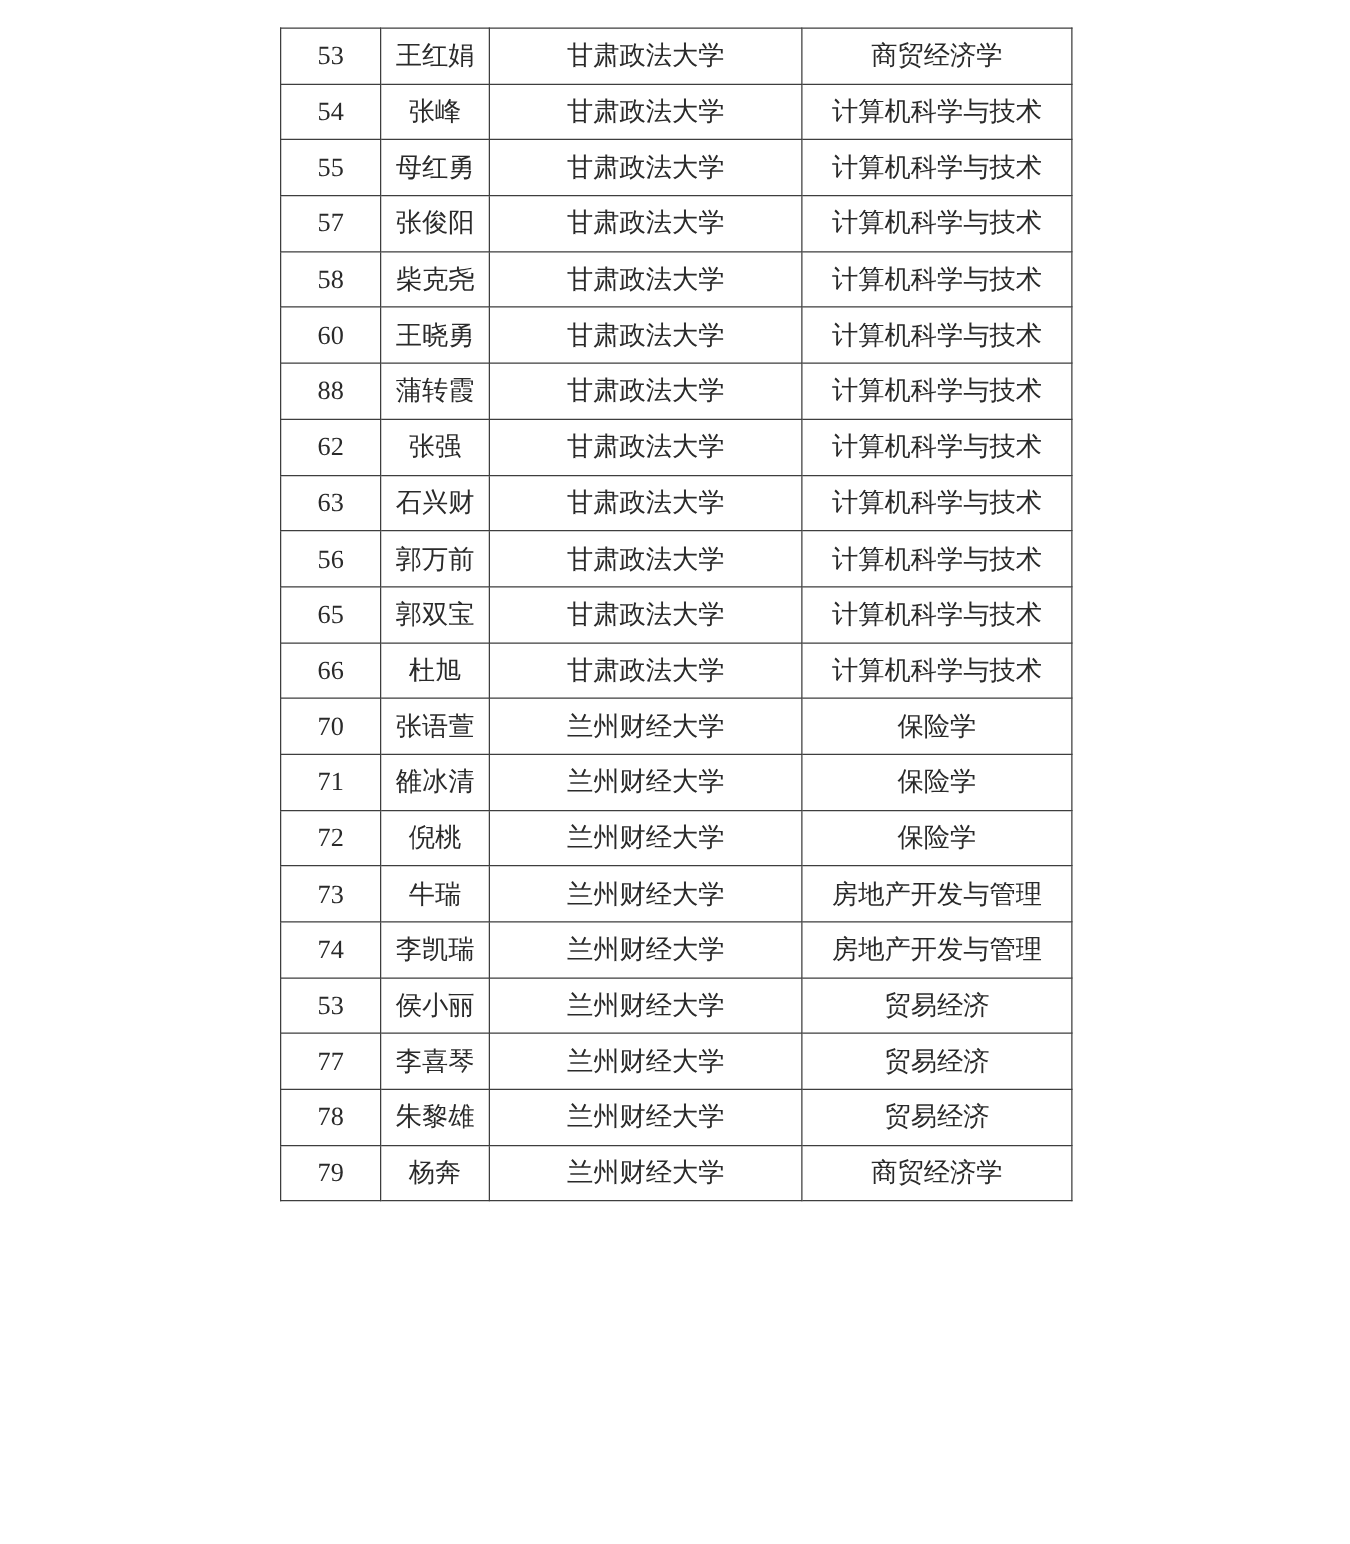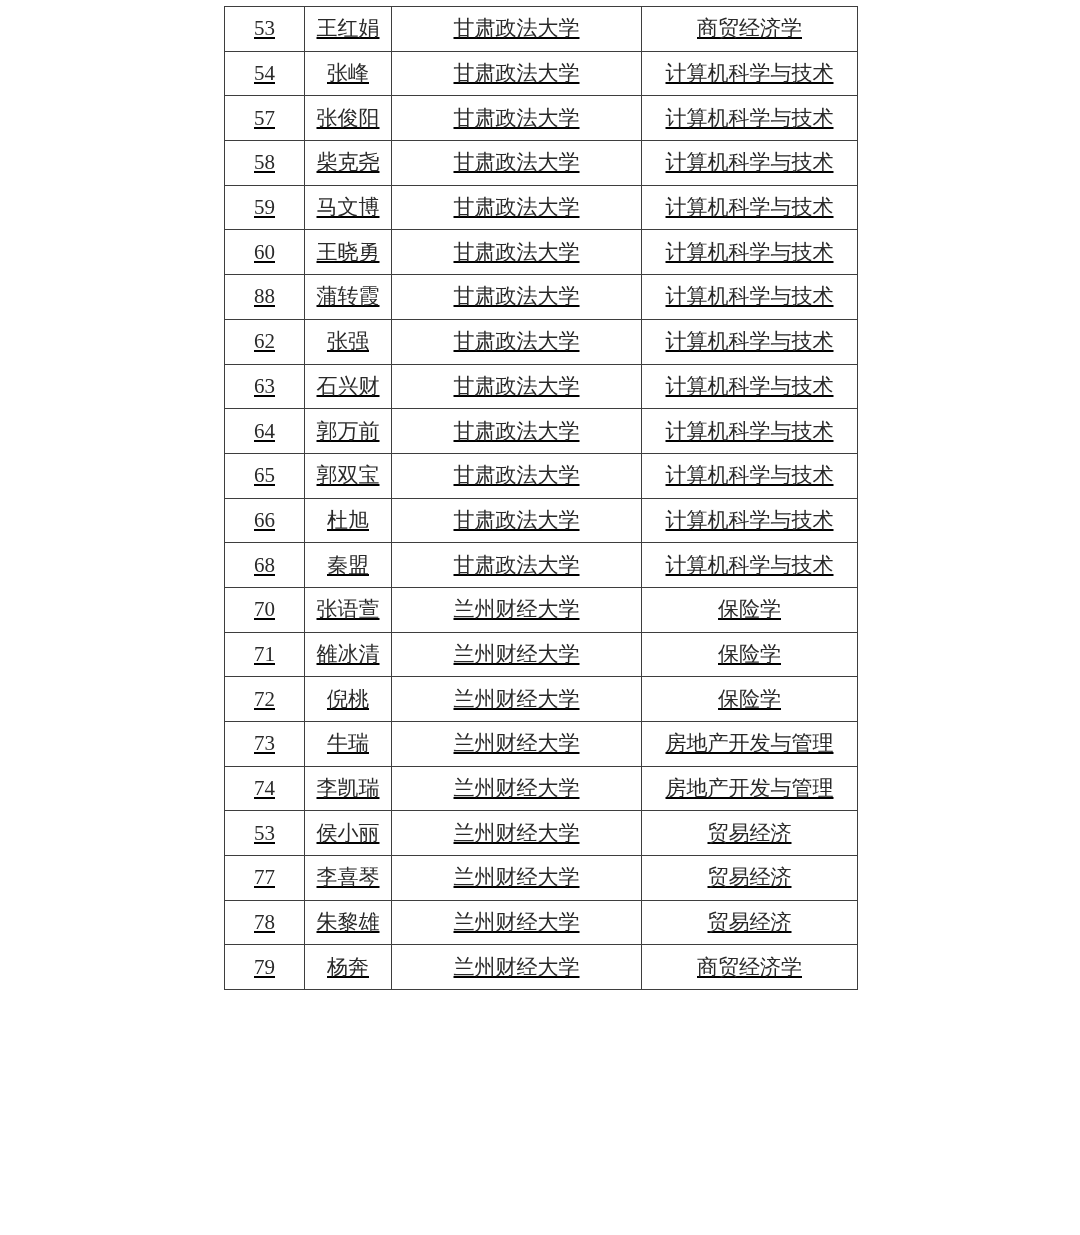--- a/index.html
+++ b/index.html
@@ -11,25 +11,24 @@
     position: relative;
     width: 1080px;
     height: 1235px;
     background: #ffffff;
     font-family: "Liberation Serif", "DejaVu Serif", serif;
     overflow: hidden;
   }
   table.roster {
     position: absolute;
     left: 224px;
-    top: 6px;
+    top: 22px;
     width: 633px;
     border-collapse: collapse;
     table-layout: fixed;
-    text-decoration: underline;
   }
   table.roster td {
     border: 1.5px solid #3e3e3e;
     height: 43.7px;
     padding: 0;
     text-align: center;
     vertical-align: middle;
     font-size: 21px;
     line-height: 1;
     color: #2a2a2a;
@@ -55,34 +54,34 @@
           <td>甘肃政法大学</td>
           <td>商贸经济学</td>
         </tr>
         <tr>
           <td>54</td>
           <td>张峰</td>
           <td>甘肃政法大学</td>
           <td>计算机科学与技术</td>
         </tr>
         <tr>
+          <td>55</td>
+          <td>母红勇</td>
+          <td>甘肃政法大学</td>
+          <td>计算机科学与技术</td>
+        </tr>
+        <tr>
           <td>57</td>
           <td>张俊阳</td>
           <td>甘肃政法大学</td>
           <td>计算机科学与技术</td>
         </tr>
         <tr>
           <td>58</td>
           <td>柴克尧</td>
-          <td>甘肃政法大学</td>
-          <td>计算机科学与技术</td>
-        </tr>
-        <tr>
-          <td>59</td>
-          <td>马文博</td>
           <td>甘肃政法大学</td>
           <td>计算机科学与技术</td>
         </tr>
         <tr>
           <td>60</td>
           <td>王晓勇</td>
           <td>甘肃政法大学</td>
           <td>计算机科学与技术</td>
         </tr>
         <tr>
@@ -97,40 +96,34 @@
           <td>甘肃政法大学</td>
           <td>计算机科学与技术</td>
         </tr>
         <tr>
           <td>63</td>
           <td>石兴财</td>
           <td>甘肃政法大学</td>
           <td>计算机科学与技术</td>
         </tr>
         <tr>
-          <td>64</td>
+          <td>56</td>
           <td>郭万前</td>
           <td>甘肃政法大学</td>
           <td>计算机科学与技术</td>
         </tr>
         <tr>
           <td>65</td>
           <td>郭双宝</td>
           <td>甘肃政法大学</td>
           <td>计算机科学与技术</td>
         </tr>
         <tr>
           <td>66</td>
           <td>杜旭</td>
-          <td>甘肃政法大学</td>
-          <td>计算机科学与技术</td>
-        </tr>
-        <tr>
-          <td>68</td>
-          <td>秦盟</td>
           <td>甘肃政法大学</td>
           <td>计算机科学与技术</td>
         </tr>
         <tr>
           <td>70</td>
           <td>张语萱</td>
           <td>兰州财经大学</td>
           <td>保险学</td>
         </tr>
         <tr>

